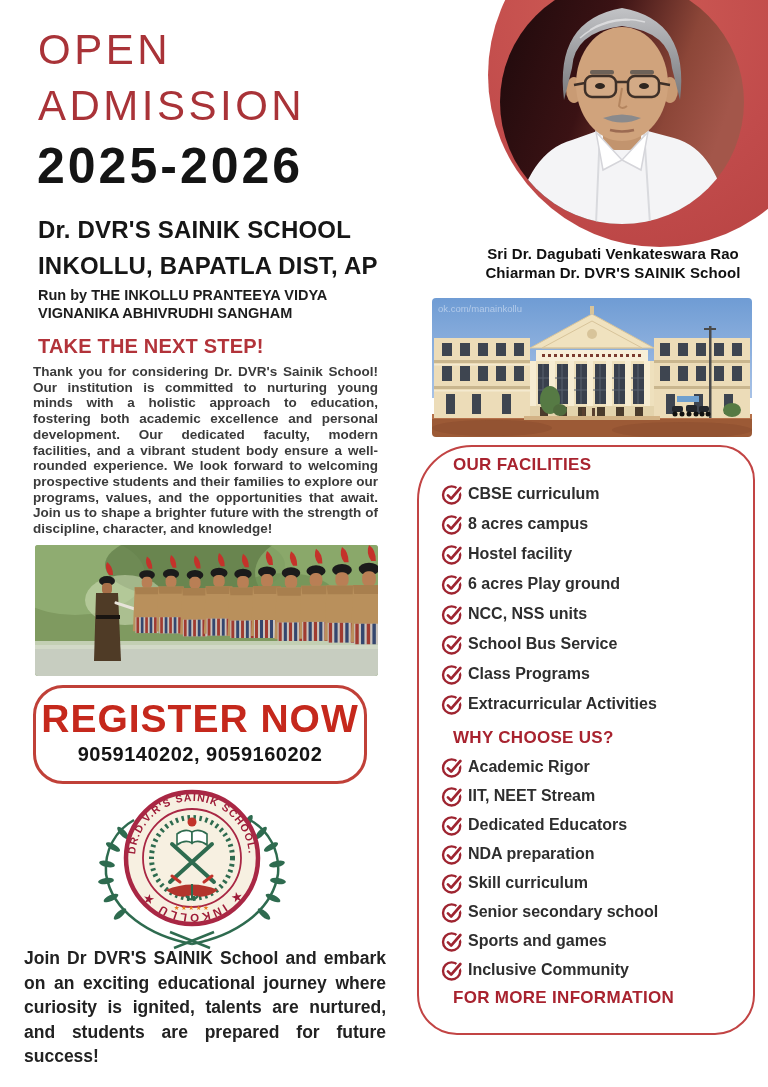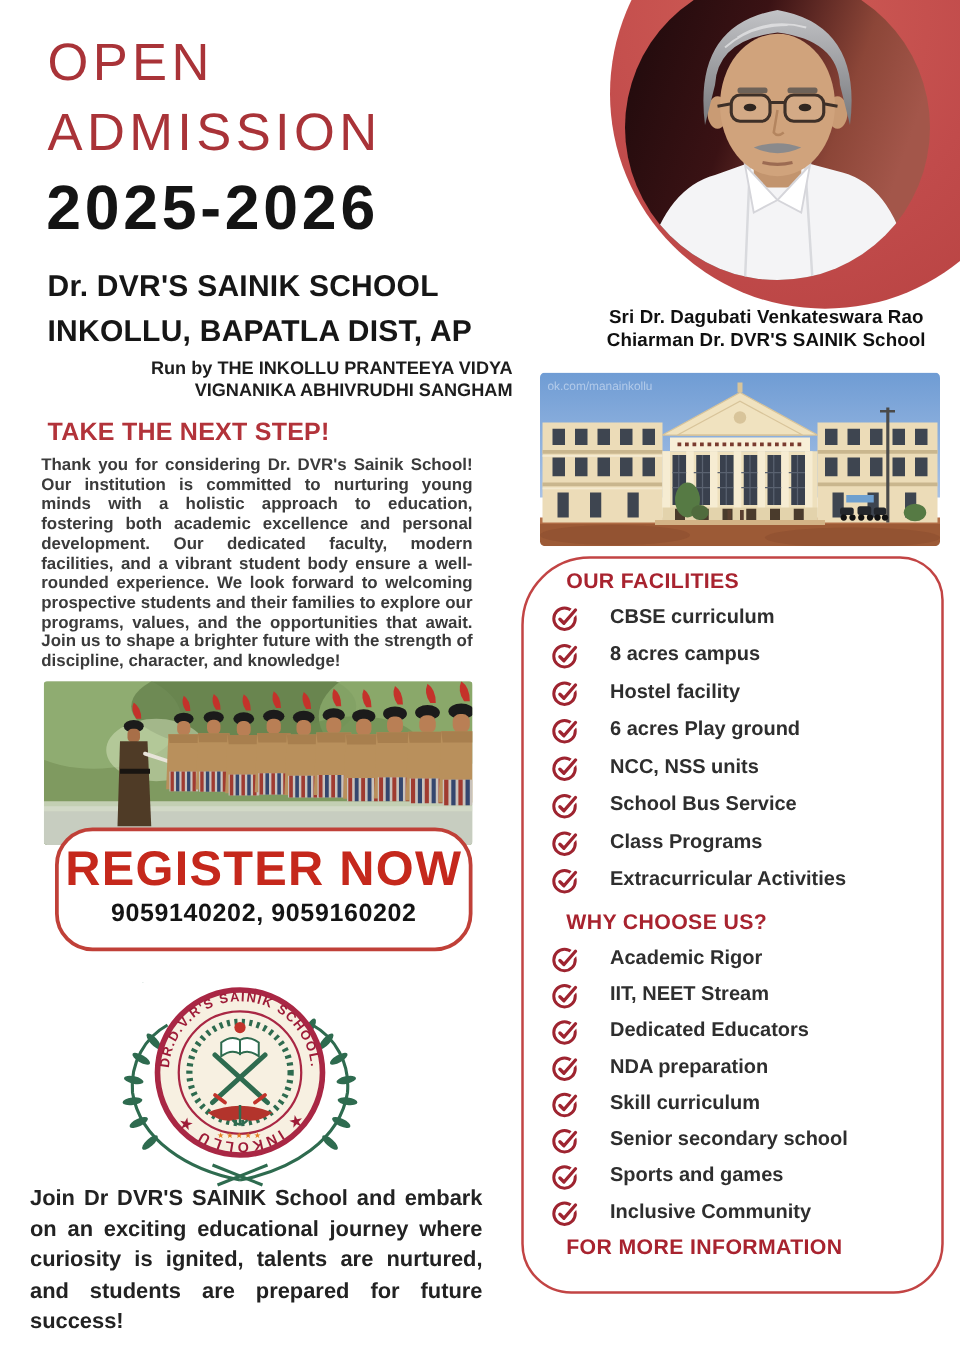--- a/index.html
+++ b/index.html
@@ -10,28 +10,28 @@
   .abs{position:absolute;}
 
   
   .title{left:38px;top:22px;color:#A93338;font-weight:400;
          font-size:42px;line-height:56px;letter-spacing:3.5px;}
   .years{left:37px;top:140px;color:#141414;font-weight:800;
          font-size:50px;line-height:52px;letter-spacing:3px;}
   .school{left:38px;top:212px;color:#161616;font-weight:800;
           font-size:24px;line-height:36px;letter-spacing:.2px;}
   .runby{left:38px;top:287px;width:372px;color:#1d1d1d;font-weight:800;
-         font-size:14.5px;line-height:17.5px;text-align:right;}
+         font-size:14.5px;line-height:17.5px;}
   .step-heading{left:38px;top:335px;color:#B2333A;font-weight:800;
          font-size:20px;letter-spacing:.2px;}
   .intro{left:33px;top:364px;width:345px;color:#3b3b3b;font-weight:700;
          font-size:13.5px;line-height:15.7px;text-align:justify;}
   .cadets{left:35px;top:545px;width:343px;height:131px;border-radius:3px;overflow:hidden;}
-  .register-box{left:33px;top:662px;width:334px;height:99px;border:3px solid #C04038;
-         border-radius:30px;box-sizing:border-box;text-align:center;background:#fff;margin-left:11px;}
+  .register-box{left:33px;top:685px;width:334px;height:99px;border:3px solid #C04038;
+         border-radius:30px;box-sizing:border-box;text-align:center;background:#fff;}
   .register-label{margin-top:9px;color:#C5281C;font-weight:800;font-size:39px;
          line-height:44px;letter-spacing:1px;}
   .register-phones{color:#141414;font-weight:800;font-size:20px;line-height:27px;
          letter-spacing:.5px;}
   .logo{left:86px;top:786px;width:212px;height:164px;}
   .outro{left:24px;top:946px;width:362px;color:#222222;font-weight:800;
          font-size:17.5px;line-height:24.5px;text-align:justify;}
 
   
   .blob{left:488px;top:-97px;width:344px;height:344px;border-radius:50%;
@@ -39,21 +39,21 @@
   .portrait{left:500px;top:-20px;width:244px;height:244px;border-radius:50%;overflow:hidden;}
   .caption{left:443px;top:244px;width:340px;text-align:center;color:#101010;
         font-weight:800;font-size:15px;line-height:19px;letter-spacing:.1px;}
   .building{left:432px;top:298px;width:320px;height:139px;border-radius:4px;overflow:hidden;}
   .panel{left:417px;top:445px;width:338px;height:590px;box-sizing:border-box;
         border:2.5px solid #C24444;border-radius:55px 35px 40px 40px;
         padding:6px 12px 0 22px;background:#ffffff;}
   .panel-heading{color:#A8232F;font-weight:800;font-size:17px;letter-spacing:.3px;
         margin:2px 0 8px 12px;}
   .panel-heading.mt{margin-top:13px;}
-  .check-row{display:flex;align-items:center;gap:23px;height:22px;margin-bottom:8px;}
+  .check-row{display:flex;align-items:center;gap:3px;height:22px;margin-bottom:8px;}
   .why .check-row{margin-bottom:7px;}
   .check-icon{width:24px;height:24px;flex:0 0 24px;}
   .check-label{color:#2e2e2e;font-weight:600;font-size:16px;white-space:nowrap;}
   .url{color:#121212;font-weight:800;font-size:16.5px;margin:3px 0 0 0;
        letter-spacing:.2px;text-decoration:none;display:block;}
 </style>
 </head>
 <body>
 
 <div class="page">

